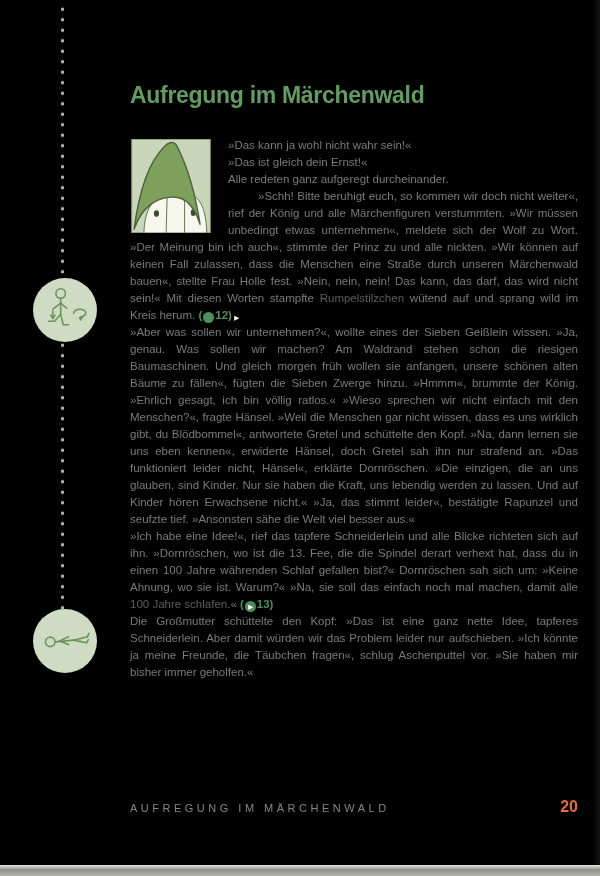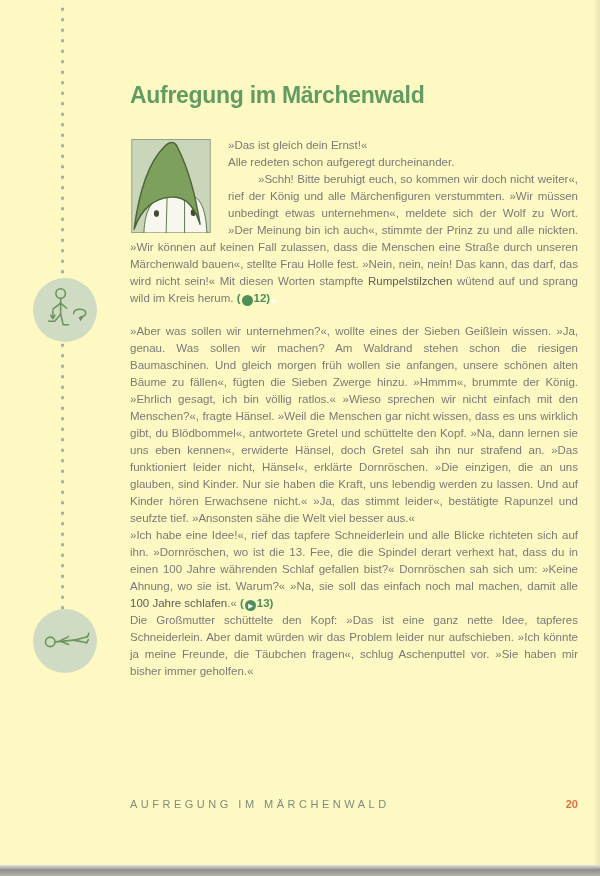--- a/index.html
+++ b/index.html
@@ -1,18 +1,18 @@
 <!DOCTYPE html>
 <html lang="de"><head>
 <meta charset="utf-8">
 <style>
   html,body{margin:0;padding:0;}
   body{width:600px;height:876px;overflow:hidden;background:#fdfdfb;
        font-family:"Liberation Sans","DejaVu Sans",sans-serif;}
-  .page{position:relative;width:600px;height:876px;background:#fef9c3;}
+  .page{position:relative;width:600px;height:876px;background:#000000;}
 
   
   .dotted-line{position:absolute;left:60px;top:4px;width:5px;height:638px;
     background-image:radial-gradient(circle,#a3b49e 1.7px,rgba(0,0,0,0) 2px);
     background-size:5px 10.5px;background-repeat:repeat-y;background-position:center top;}
   .margin-circle{position:absolute;left:33px;width:64px;height:64px;border-radius:50%;
     background:#cfdcc3;display:flex;align-items:center;justify-content:center;}
   .circle-1{top:278px;}
   .circle-2{top:609px;}
   .margin-circle svg{width:52px;height:52px;}
@@ -20,33 +20,33 @@
   
   .content{position:absolute;left:130px;top:0;width:448px;}
   h1.title{margin:82px 0 0 0;font-size:23px;font-weight:bold;letter-spacing:-0.3px;
     color:#639c62;}
   .text-area{margin-top:28px;font-size:11.5px;line-height:17px;color:#7a7a76;}
   .illustration{float:left;width:82px;height:94px;margin:2px 16px 2px 0;}
   .illustration svg{width:82px;height:94px;display:block;}
   .intro-line{white-space:nowrap;}
   .para{margin:0;text-align:justify;hyphens:auto;-webkit-hyphens:auto;}
   .para.indent{text-indent:30px;}
-  .para.gap1{margin-top:16px;}
+  .para.gap1{margin-top:0;}
   .para.gap2{}
   .bold{font-weight:normal;color:#5d5d59;}
   .track{color:#4f8f5a;font-weight:bold;white-space:nowrap;}
   .play-icon{display:inline-block;width:11px;height:11px;line-height:11px;border-radius:50%;
     background:#4f8f5a;color:#ffffff;font-size:6.5px;text-align:center;vertical-align:-1px;
     margin:0 1px 0 1px;padding-left:1px;box-sizing:border-box;}
 
   
   .footer{position:absolute;left:130px;top:798px;width:448px;display:flex;
     justify-content:space-between;align-items:baseline;}
   .footer-title{font-size:11px;letter-spacing:3.5px;color:#7e8b7d;}
-  .footer-page{font-size:11px;font-weight:bold;color:#e06f3e;}
+  .footer-page{font-size:16px;font-weight:bold;color:#e06f3e;}
 
   
   .right-edge{position:absolute;right:0;top:0;bottom:0;width:7px;
     background:linear-gradient(to right,rgba(120,120,115,0),rgba(120,120,115,0.16));}
   .bottom-edge{position:absolute;left:0;right:0;bottom:0;height:11px;
     background:linear-gradient(to bottom,#e4e4df,#8f8f89 45%,#b5b5af);}
 </style>
 </head>
 <body>
 
@@ -91,22 +91,23 @@
           <rect x="0.5" y="0.5" width="81" height="96" fill="#c9d6ba" stroke="#93a37f"></rect>
           <path d="M13,97 C14,72 22,60 38,58 L58,57 C70,58 77,70 78,97 Z" fill="#f7f7f0" stroke="#5e7347" stroke-width="1"></path>
           <line x1="37" y1="59" x2="36" y2="97" stroke="#5e7347"></line>
           <line x1="55" y1="58" x2="55" y2="97" stroke="#5e7347"></line>
           <ellipse cx="26" cy="77" rx="2.6" ry="3.4" fill="#3c4a30"></ellipse>
           <ellipse cx="64" cy="76" rx="2.6" ry="3.4" fill="#3c4a30"></ellipse>
           <path d="M3,93 C7,62 15,27 34,8 C40,2 45,2 48,9 C57,27 66,56 71,88 C64,66 53,59 41,60 C24,61 10,72 3,93 Z" fill="#7da05c" stroke="#4c633b" stroke-width="1.5" stroke-linejoin="round"></path>
         </svg>
       </div>
 
+      <div class="intro-line">»Das kann ja wohl nicht wahr sein!«</div>
       <div class="intro-line">»Das ist gleich dein Ernst!«</div>
-      <div class="intro-line">Alle redeten schon aufgeregt durcheinander.</div>
+      <div class="intro-line">Alle redeten ganz aufgeregt durcheinander.</div>
 
       <div>
           <p class="para indent"><span>»Schh! Bitte beruhigt euch, so kommen wir doch nicht weiter«, rief der König und alle Märchenfiguren verstummten. »Wir müssen unbedingt etwas unternehmen«, meldete sich der Wolf zu Wort. »Der Meinung bin ich auch«, stimmte der Prinz zu und alle nickten. »Wir können auf keinen Fall zulassen, dass die Menschen eine Straße durch unseren Märchenwald bauen«, stellte Frau Holle fest. »Nein, nein, nein! Das kann, das darf, das wird nicht sein!« Mit diesen Worten stampfte </span><span class="bold">Rumpelstilzchen</span><span> wütend auf und sprang wild im Kreis herum. </span><span class="track">(<span class="play-icon">▶</span>12)</span></p>
           <p class="para gap1"><span>»Aber was sollen wir unternehmen?«, wollte eines der Sieben Geißlein wissen. »Ja, genau. Was sollen wir machen? Am Waldrand stehen schon die riesigen Baumaschinen. Und gleich morgen früh wollen sie anfangen, unsere schönen alten Bäume zu fällen«, fügten die Sieben Zwerge hinzu. »Hmmm«, brummte der König. »Ehrlich gesagt, ich bin völlig ratlos.« »Wieso sprechen wir nicht einfach mit den Menschen?«, fragte Hänsel. »Weil die Menschen gar nicht wissen, dass es uns wirklich gibt, du Blödbommel«, antwortete Gretel und schüttelte den Kopf. »Na, dann lernen sie uns eben kennen«, erwiderte Hänsel, doch Gretel sah ihn nur strafend an. »Das funktioniert leider nicht, Hänsel«, erklärte Dornröschen. »Die einzigen, die an uns glauben, sind Kinder. Nur sie haben die Kraft, uns lebendig werden zu lassen. Und auf Kinder hören Erwachsene nicht.« »Ja, das stimmt leider«, bestätigte Rapunzel und seufzte tief. »Ansonsten sähe die Welt viel besser aus.«</span></p>
           <p class="para"><span>»Ich habe eine Idee!«, rief das tapfere Schneiderlein und alle Blicke richteten sich auf ihn. »Dornröschen, wo ist die 13. Fee, die die Spindel derart verhext hat, dass du in einen 100 Jahre währenden Schlaf gefallen bist?« Dornröschen sah sich um: »Keine Ahnung, wo sie ist. Warum?« »Na, sie soll das einfach noch mal machen, damit alle </span><span class="bold">100 Jahre schlafen</span><span>.« </span><span class="track">(<span class="play-icon">▶</span>13)</span></p>
           <p class="para gap2"><span>Die Großmutter schüttelte den Kopf: »Das ist eine ganz nette Idee, tapferes Schneiderlein. Aber damit würden wir das Problem leider nur aufschieben. »Ich könnte ja meine Freunde, die Täubchen fragen«, schlug Aschenputtel vor. »Sie haben mir bisher immer geholfen.«</span></p>
         </div>
     </div>
   </div>
 

